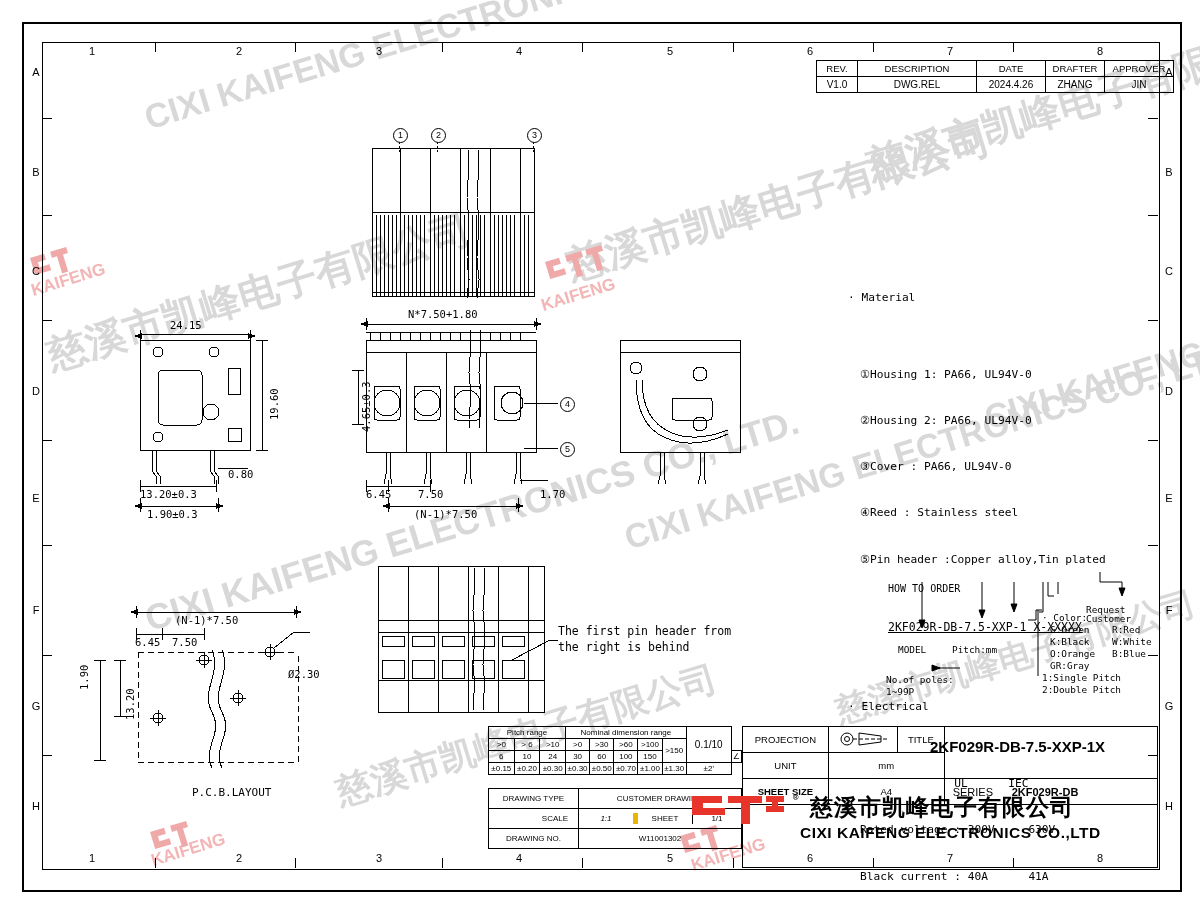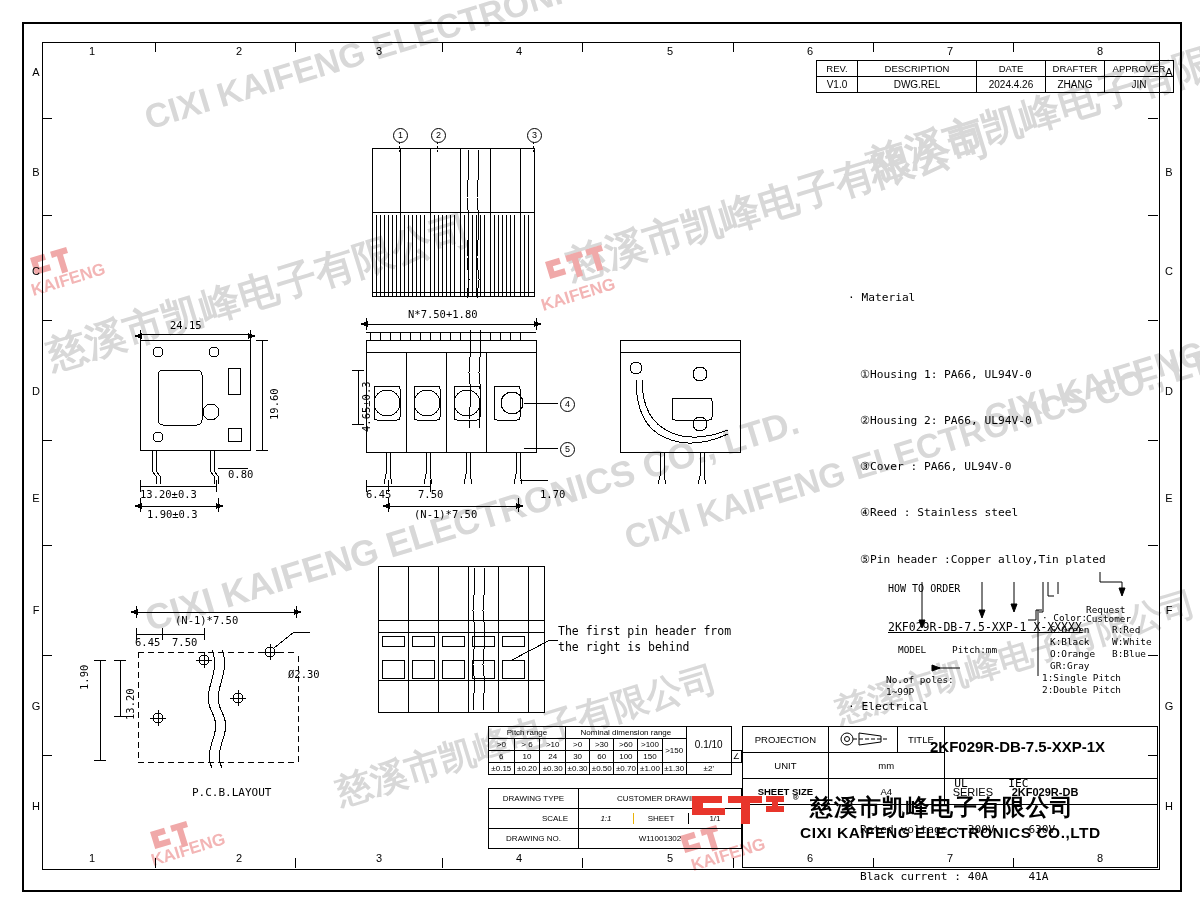--- a/index.html
+++ b/index.html
@@ -505,21 +505,21 @@
           <tr>
         <td style="width:88px;height:17px;">DRAWING TYPE</td>
         <td style="width:166px;">CUSTOMER  DRAWING</td>
       </tr>
       <tr>
         <td style="height:17px;padding-left:44px;">SCALE</td>
         <td style="padding:0;">
           <table style="width:100%;border:none;">
             <tbody>
                   <tr>
-              <td style="width:52px;border:none;border-right:1px solid #eab308;font-style:italic;">1:1</td>
+              <td style="width:52px;border:none;border-right:5px solid #eab308;font-style:italic;">1:1</td>
               <td style="width:52px;border:none;border-right:1px solid #000;">SHEET</td>
               <td style="border:none;">1/1</td>
             </tr>
           </tbody>
               </table>
         </td>
       </tr>
       <tr>
         <td style="height:17px;">DRAWING NO.</td>
         <td>W11001302</td>

